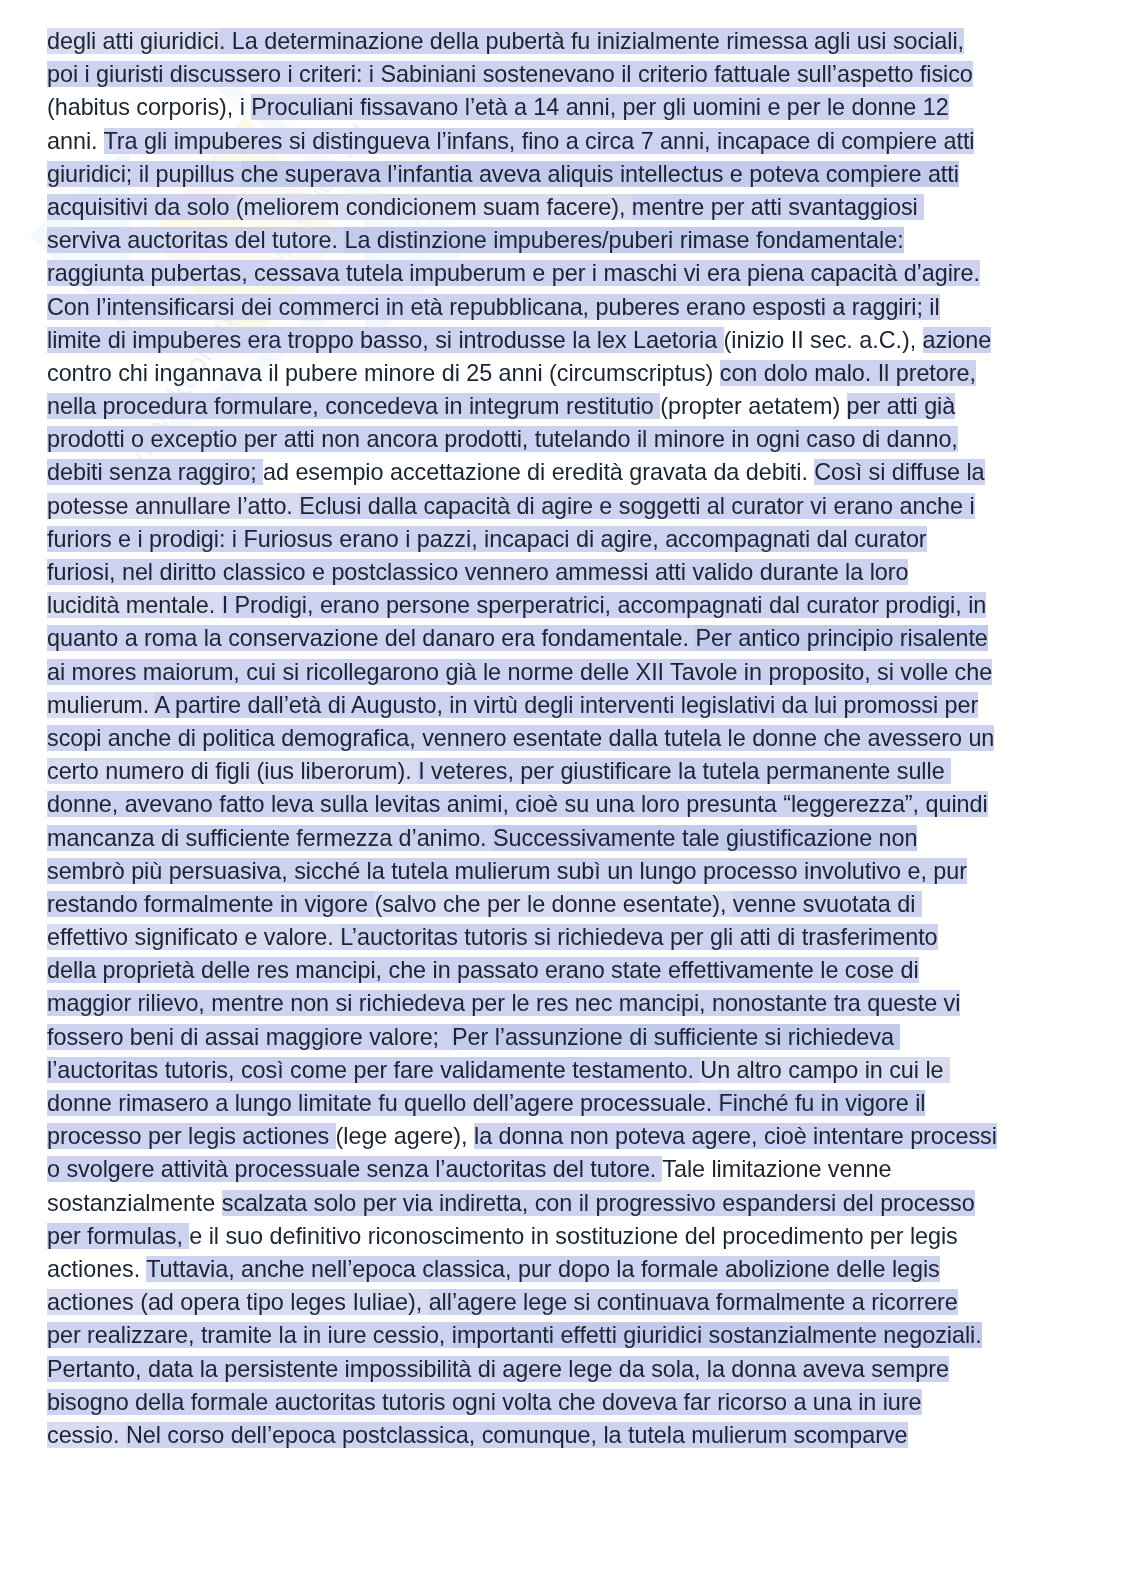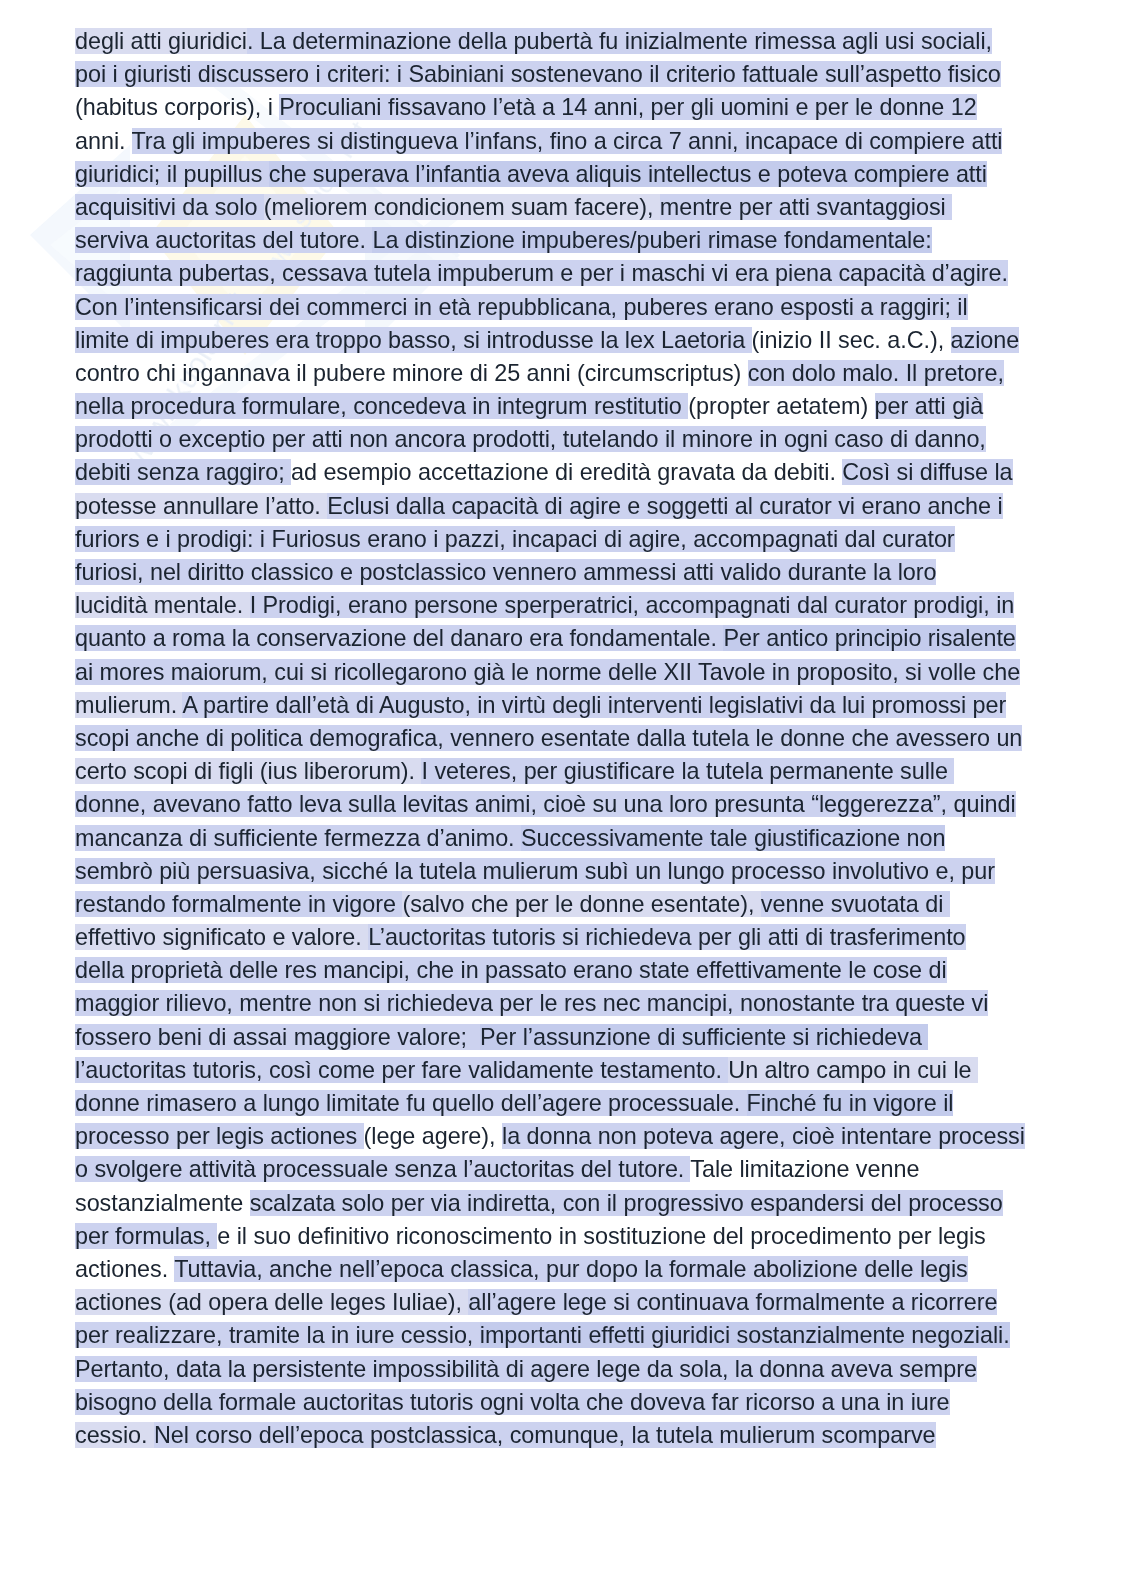--- a/index.html
+++ b/index.html
@@ -46,21 +46,20 @@
 
   .doc-line {
     position: relative;
     height: 33.2px;
     line-height: 33.2px;
     font-size: 23.4px;
     color: #1b2430;
     white-space: pre;
     letter-spacing: -0.05px;
     font-family: "Liberation Sans", sans-serif;
-    margin-left: 28px;
   }
 
   .doc-line > span { white-space: pre; }
 
   
   .hl  { background-color: #ccd2ef; }
   .hl2 { background-color: #d9dcf0; }
   .hl3 { background-color: #c3cbec; text-align: center; }
   .pl  { background-color: transparent; text-align: right; }
 </style>
@@ -106,36 +105,36 @@
       <div class="doc-line"><span class="hl">prodotti o exceptio per atti non ancora prodotti, tutelando il minore in ogni caso di danno,</span></div>
       <div class="doc-line"><span class="hl">debiti senza raggiro; </span><span class="pl">ad esempio accettazione di eredità gravata da debiti. </span><span class="hl">Così si diffuse la</span></div>
       <div class="doc-line"><span class="hl2">potesse annullare l’atto. </span><span class="hl">Eclusi dalla capacità di agire e soggetti al curator vi erano anche i</span></div>
       <div class="doc-line"><span class="hl">furiors e i prodigi: i Furiosus erano i pazzi, incapaci di agire, accompagnati dal curator</span></div>
       <div class="doc-line"><span class="hl">furiosi, nel diritto classico e postclassico vennero ammessi atti valido durante la loro</span></div>
       <div class="doc-line"><span class="hl2">lucidità mentale. </span><span class="hl">I Prodigi, erano persone sperperatrici, accompagnati dal curator prodigi, in</span></div>
       <div class="doc-line"><span class="hl">quanto a roma la conservazione del danaro era fondamentale. </span><span class="hl3">Per antico principio risalente</span></div>
       <div class="doc-line"><span class="hl">ai mores maiorum, cui si ricollegarono già le norme delle XII Tavole in proposito, si volle che</span></div>
       <div class="doc-line"><span class="hl2">mulierum. </span><span class="hl">A partire dall’età di Augusto, in virtù degli interventi legislativi da lui promossi per</span></div>
       <div class="doc-line"><span class="hl">scopi anche di politica demografica, vennero esentate dalla tutela le donne che avessero un</span></div>
-      <div class="doc-line"><span class="hl2">certo scopi di figli (ius liberorum). </span><span class="hl">I veteres, per giustificare la tutela permanente sulle </span></div>
+      <div class="doc-line"><span class="hl2">certo numero di figli (ius liberorum). </span><span class="hl">I veteres, per giustificare la tutela permanente sulle </span></div>
       <div class="doc-line"><span class="hl">donne, avevano fatto leva sulla levitas animi, cioè su una loro presunta “leggerezza”, quindi</span></div>
       <div class="doc-line"><span class="hl">mancanza di sufficiente fermezza d’animo. </span><span class="hl3">Successivamente tale giustificazione non</span></div>
       <div class="doc-line"><span class="hl">sembrò più persuasiva, sicché la tutela mulierum subì un lungo processo involutivo e, pur</span></div>
       <div class="doc-line"><span class="hl">restando formalmente in vigore </span><span class="hl2">(salvo che per le donne esentate), </span><span class="hl">venne svuotata di </span></div>
       <div class="doc-line"><span class="hl2">effettivo significato e valore. </span><span class="hl">L’auctoritas tutoris si richiedeva per gli atti di trasferimento</span></div>
       <div class="doc-line"><span class="hl">della proprietà delle res mancipi, che in passato erano state effettivamente le cose di</span></div>
       <div class="doc-line"><span class="hl">maggior rilievo, mentre non si richiedeva per le res nec mancipi, nonostante tra queste vi</span></div>
       <div class="doc-line"><span class="hl">fossero beni di assai maggiore valore;  </span><span class="hl3">Per l’assunzione di sufficiente si richiedeva </span></div>
       <div class="doc-line"><span class="hl">l’auctoritas tutoris, così come per fare validamente testamento. </span><span class="hl2">Un altro campo in cui le </span></div>
       <div class="doc-line"><span class="hl">donne rimasero a lungo limitate fu quello dell’agere processuale. </span><span class="hl3">Finché fu in vigore il</span></div>
       <div class="doc-line"><span class="hl">processo per legis actiones </span><span class="pl">(lege agere), </span><span class="hl">la donna non poteva agere, cioè intentare processi</span></div>
       <div class="doc-line"><span class="hl">o svolgere attività processuale senza l’auctoritas del tutore. </span><span class="pl">Tale limitazione venne</span></div>
       <div class="doc-line"><span class="pl">sostanzialmente </span><span class="hl">scalzata solo per via indiretta, con il progressivo espandersi del processo</span></div>
       <div class="doc-line"><span class="hl">per formulas, </span><span class="pl">e il suo definitivo riconoscimento in sostituzione del procedimento per legis</span></div>
       <div class="doc-line"><span class="pl">actiones. </span><span class="hl">Tuttavia, anche nell’epoca classica, pur dopo la formale abolizione delle legis</span></div>
-      <div class="doc-line"><span class="hl2">actiones (ad opera delle leges Iuliae), </span><span class="hl">all’agere lege si continuava formalmente a ricorrere</span></div>
+      <div class="doc-line"><span class="hl2">actiones (ad opera tipo leges Iuliae), </span><span class="hl">all’agere lege si continuava formalmente a ricorrere</span></div>
       <div class="doc-line"><span class="hl">per realizzare, tramite la in iure cessio, </span><span class="hl3">importanti effetti giuridici sostanzialmente negoziali.</span></div>
       <div class="doc-line"><span class="hl">Pertanto, data la persistente impossibilità di agere lege da sola, la donna aveva sempre</span></div>
       <div class="doc-line"><span class="hl">bisogno della formale auctoritas tutoris ogni volta che doveva far ricorso a una in iure</span></div>
       <div class="doc-line"><span class="hl2">cessio. </span><span class="hl">Nel corso dell’epoca postclassica, comunque, la tutela mulierum scomparve</span></div>
     </div>
 
 </div>
 
 </body></html>

